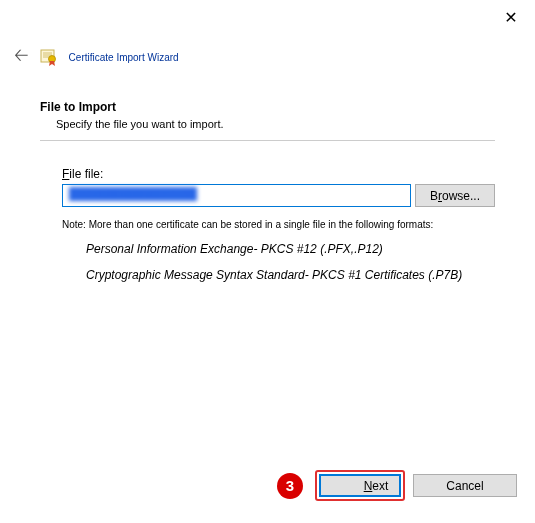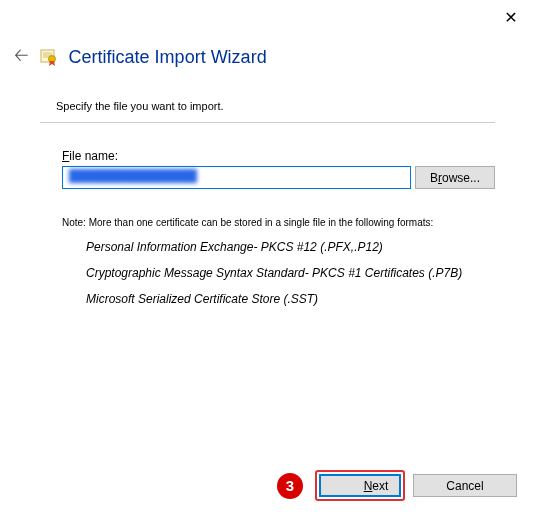--- a/index.html
+++ b/index.html
@@ -33,21 +33,21 @@
     .back-arrow {
       font-size: 18px;
       color: #555;
       cursor: pointer;
     }
     .cert-icon-wrap {
       display: inline-flex;
     }
     .wizard-title {
       color: #003399;
-      font-size: 18px;
+      font-size: 10px;
     }
     .content {
       position: absolute;
       top: 100px;
       left: 40px;
       right: 40px;
     }
     .section-title {
       font-weight: bold;
       font-size: 12px;
@@ -68,21 +68,21 @@
     }
     .field-label {
       font-size: 12px;
       margin-bottom: 3px;
     }
     .field-label .u { text-decoration: underline; }
     .file-row {
       display: flex;
       gap: 4px;
       align-items: flex-start;
-      margin-bottom: 28px;
+      margin-bottom: 12px;
     }
     .file-input {
       flex: 1;
       height: 23px;
       border: 1px solid #0078d7;
       padding: 2px 6px;
       font-size: 12px;
       font-family: inherit;
       outline: none;
     }
@@ -178,41 +178,41 @@
       <line x1="4" y1="8" x2="13" y2="8" stroke="#c9b458" stroke-width="0.8"></line>
       <line x1="4" y1="10" x2="13" y2="10" stroke="#c9b458" stroke-width="0.8"></line>
       <circle cx="13" cy="12" r="3.5" fill="#e6b800" stroke="#b38f00" stroke-width="0.8"></circle>
       <path d="M11 14 L10 19 L13 17 L16 19 L15 14" fill="#d94a2b"></path>
     </svg>
   </span>
   <span class="wizard-title">Certificate Import Wizard</span>
 </div>
 
 <div class="content">
+  <div class="section-title">File to Import</div>
   <div class="section-desc">Specify the file you want to import.</div>
   <hr class="hr">
 
   <div class="field-area">
     <div class="field-label">
-      <span class="u">F</span><span>ile name:</span>
+      <span class="u">F</span><span>ile file:</span>
     </div>
     <div class="file-row">
       <div class="file-input">
         <span class="blur">C:\Certificates\user1.pfx</span>
       </div>
       <button class="browse-btn">
         <span>B</span><span class="u">r</span><span>owse...</span>
       </button>
     </div>
 
     <div class="note-text">Note:  More than one certificate can be stored in a single file in the following formats:</div>
     <div class="note-list">
       <div class="note-item">Personal Information Exchange- PKCS #12 (.PFX,.P12)</div>
       <div class="note-item">Cryptographic Message Syntax Standard- PKCS #1 Certificates (.P7B)</div>
-      <div class="note-item">Microsoft Serialized Certificate Store (.SST)</div>
     </div>
   </div>
 </div>
 
 <div class="footer">
   <div class="annotation-badge">3</div>
   <div class="next-btn-wrap">
     <button class="next-btn">
       <span class="u">N</span><span>ext</span>
     </button>

